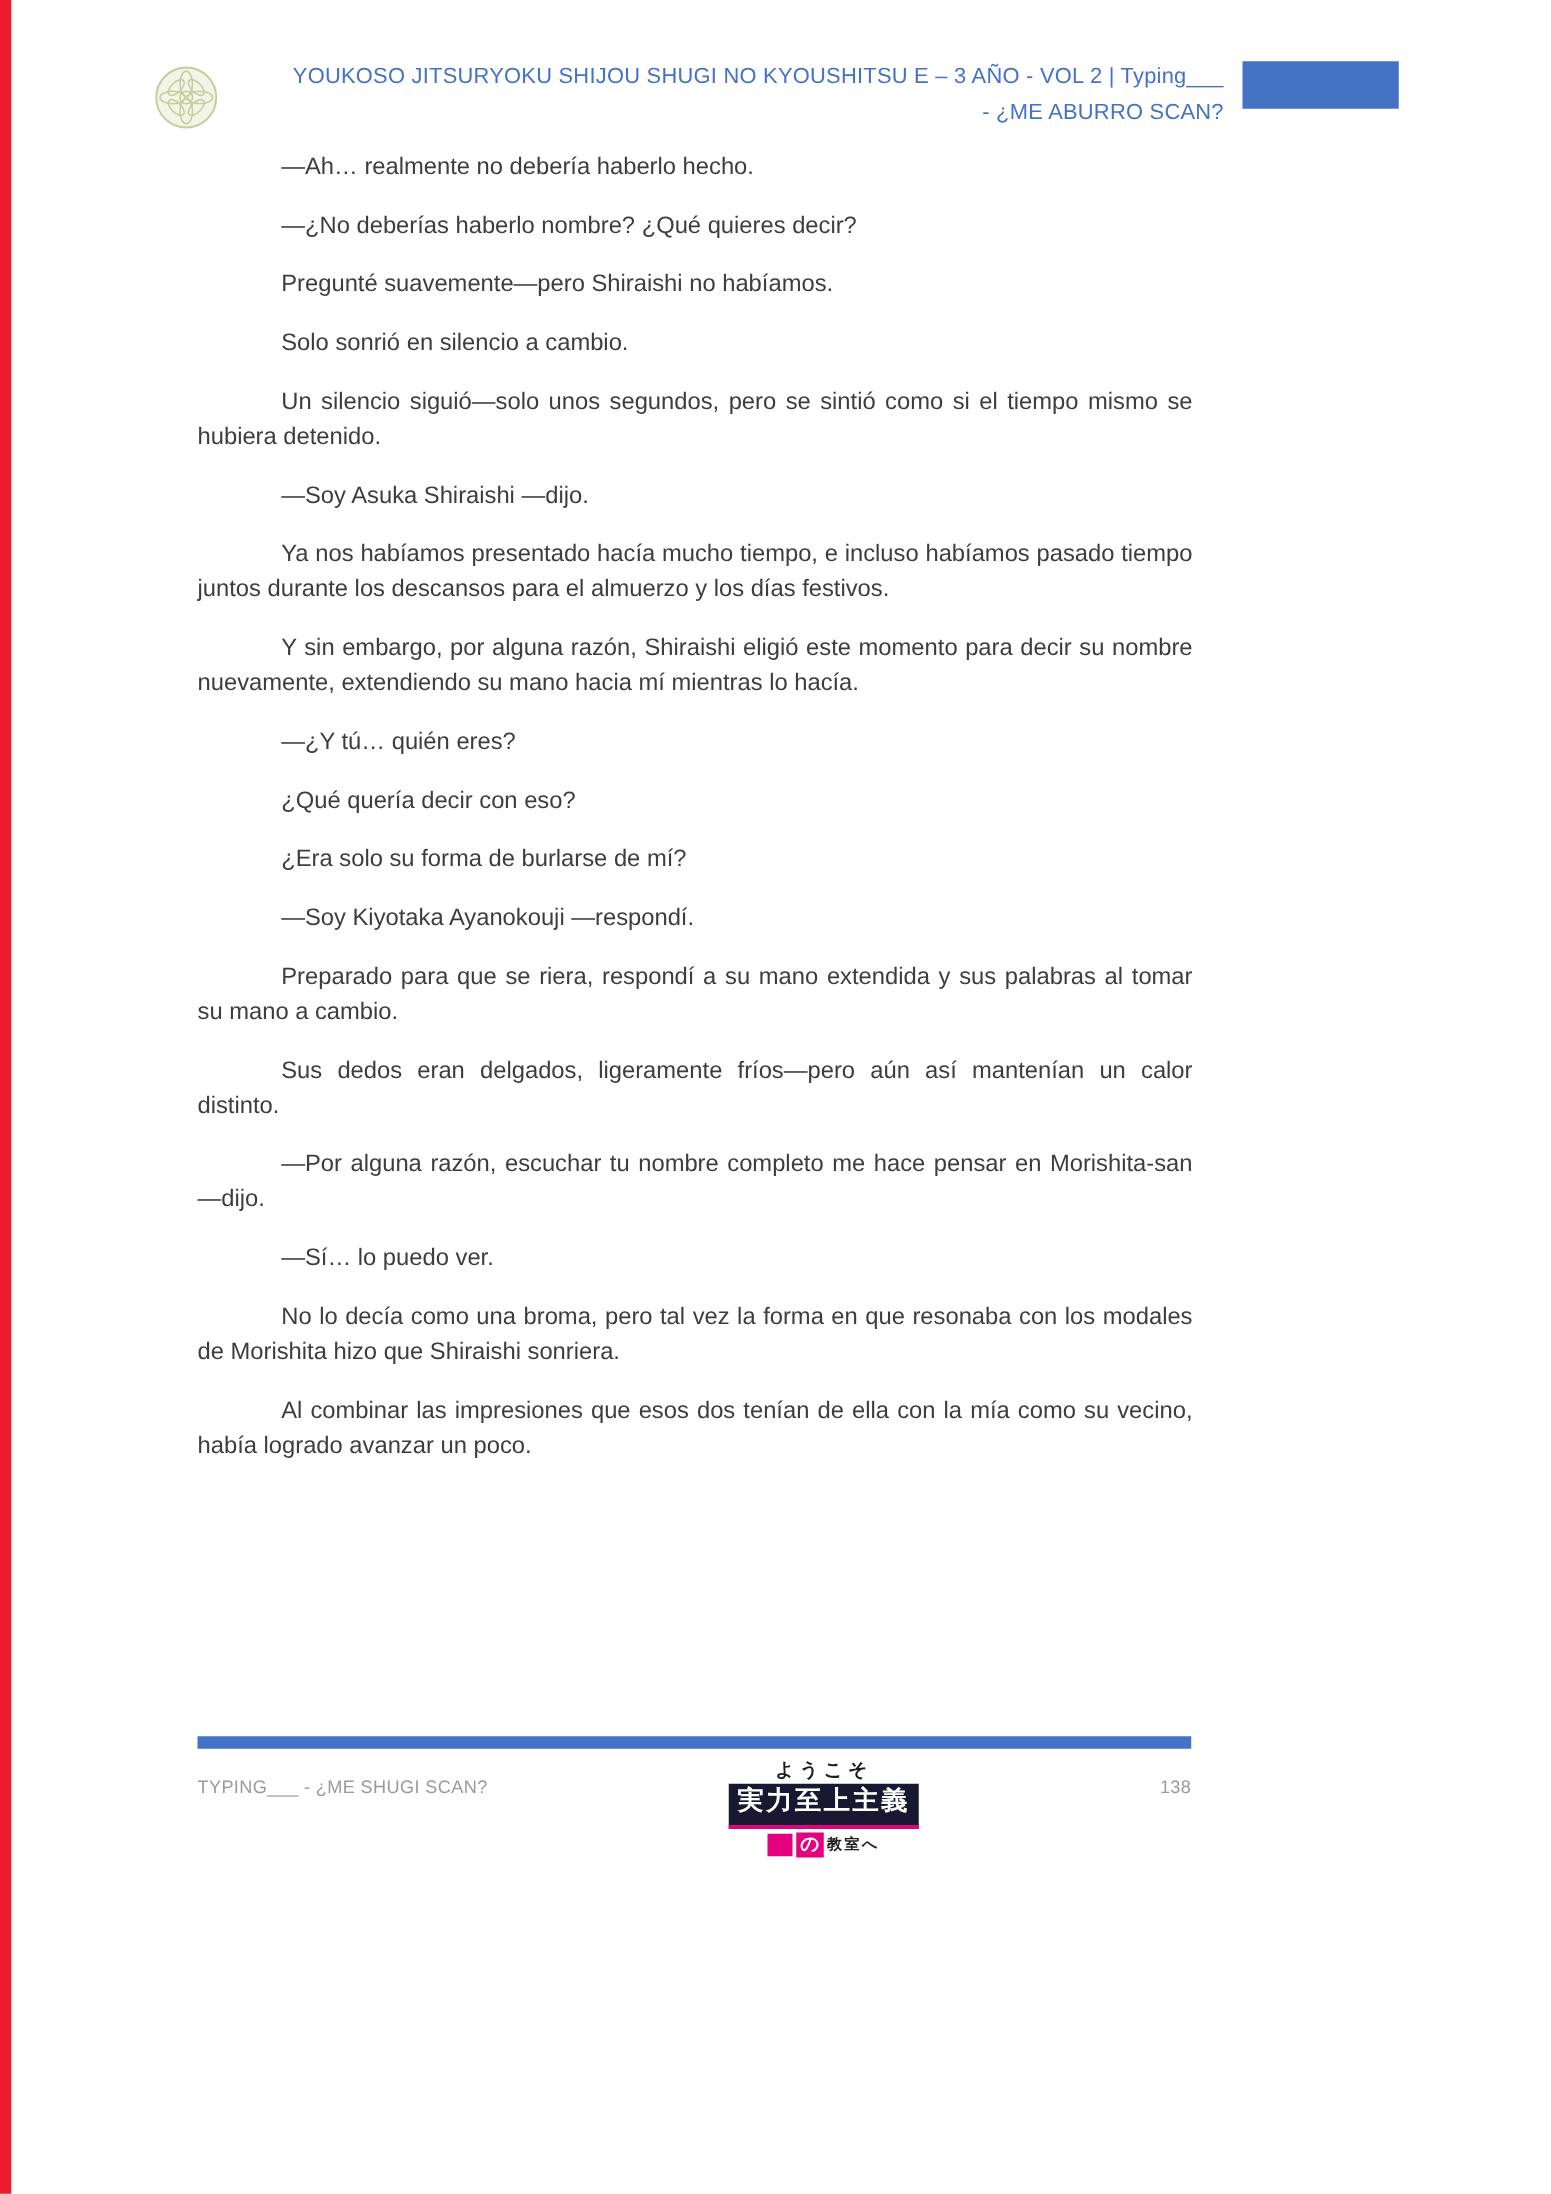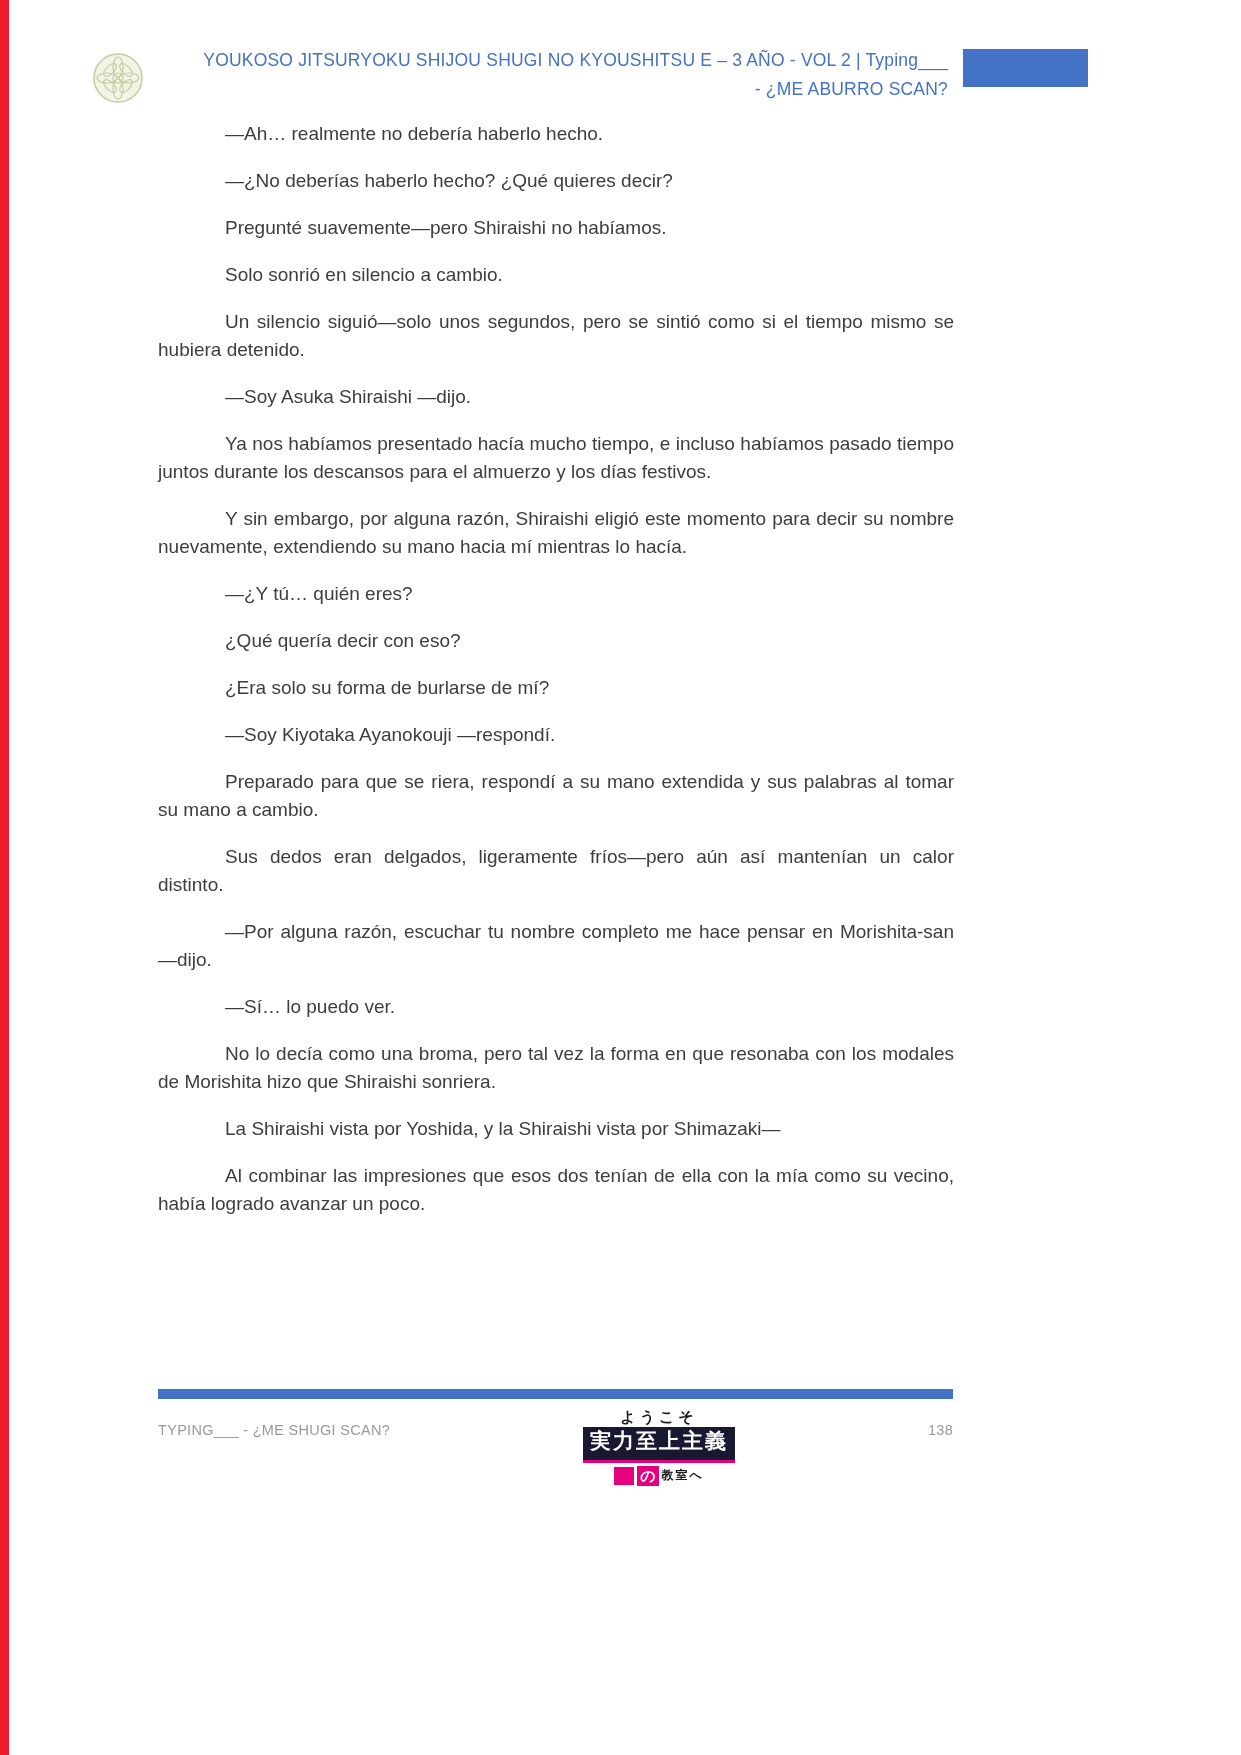--- a/index.html
+++ b/index.html
@@ -13,21 +13,21 @@
   }
   .red-bar {
     position: absolute;
     left: 0; top: 0;
     width: 9px; height: 100%;
     background: #ec1c2e;
   }
   
   .page-header {
     position: absolute;
-    top: 46px; left: 92px;
+    top: 46px; left: 123px;
     width: 996px;
     display: flex;
     align-items: flex-start;
   }
   .emblem {
     width: 52px; height: 52px;
     flex: 0 0 52px;
     margin-top: 6px;
   }
   .header-text {
@@ -151,37 +151,36 @@
         <circle cx="26" cy="26" r="5"></circle>
       </g>
     </svg>
   </span>
   <div class="header-text">YOUKOSO JITSURYOKU SHIJOU SHUGI NO KYOUSHITSU E – 3 AÑO - VOL 2 | Typing___ - ¿ME ABURRO SCAN?</div>
   <div class="header-box"></div>
 </header>
 
 <main class="body-text">
   <p>—Ah… realmente no debería haberlo hecho.</p>
-  <p>—¿No deberías haberlo hecho? ¿Qué quieres decir?</p>
+  <p>—¿No deberías haberlo nombre? ¿Qué quieres decir?</p>
   <p>Pregunté suavemente—pero Shiraishi no habíamos.</p>
   <p>Solo sonrió en silencio a cambio.</p>
   <p>Un silencio siguió—solo unos segundos, pero se sintió como si el tiempo mismo se hubiera detenido.</p>
   <p>—Soy Asuka Shiraishi —dijo.</p>
   <p>Ya nos habíamos presentado hacía mucho tiempo, e incluso habíamos pasado tiempo juntos durante los descansos para el almuerzo y los días festivos.</p>
   <p>Y sin embargo, por alguna razón, Shiraishi eligió este momento para decir su nombre nuevamente, extendiendo su mano hacia mí mientras lo hacía.</p>
   <p>—¿Y tú… quién eres?</p>
   <p>¿Qué quería decir con eso?</p>
   <p>¿Era solo su forma de burlarse de mí?</p>
   <p>—Soy Kiyotaka Ayanokouji —respondí.</p>
   <p>Preparado para que se riera, respondí a su mano extendida y sus palabras al tomar su mano a cambio.</p>
   <p>Sus dedos eran delgados, ligeramente fríos—pero aún así mantenían un calor distinto.</p>
   <p>—Por alguna razón, escuchar tu nombre completo me hace pensar en Morishita-san —dijo.</p>
   <p>—Sí… lo puedo ver.</p>
   <p>No lo decía como una broma, pero tal vez la forma en que resonaba con los modales de Morishita hizo que Shiraishi sonriera.</p>
-  <p>La Shiraishi vista por Yoshida, y la Shiraishi vista por Shimazaki—</p>
   <p>Al combinar las impresiones que esos dos tenían de ella con la mía como su vecino, había logrado avanzar un poco.</p>
 </main>
 
 <div class="footer-bar"></div>
 
 <footer class="footer-row">
   <span class="footer-left">TYPING___ - ¿ME SHUGI SCAN?</span>
   <div class="flogo">
     <span class="flogo-top">ようこそ</span>
     <span class="flogo-mid">実力至上主義</span>

